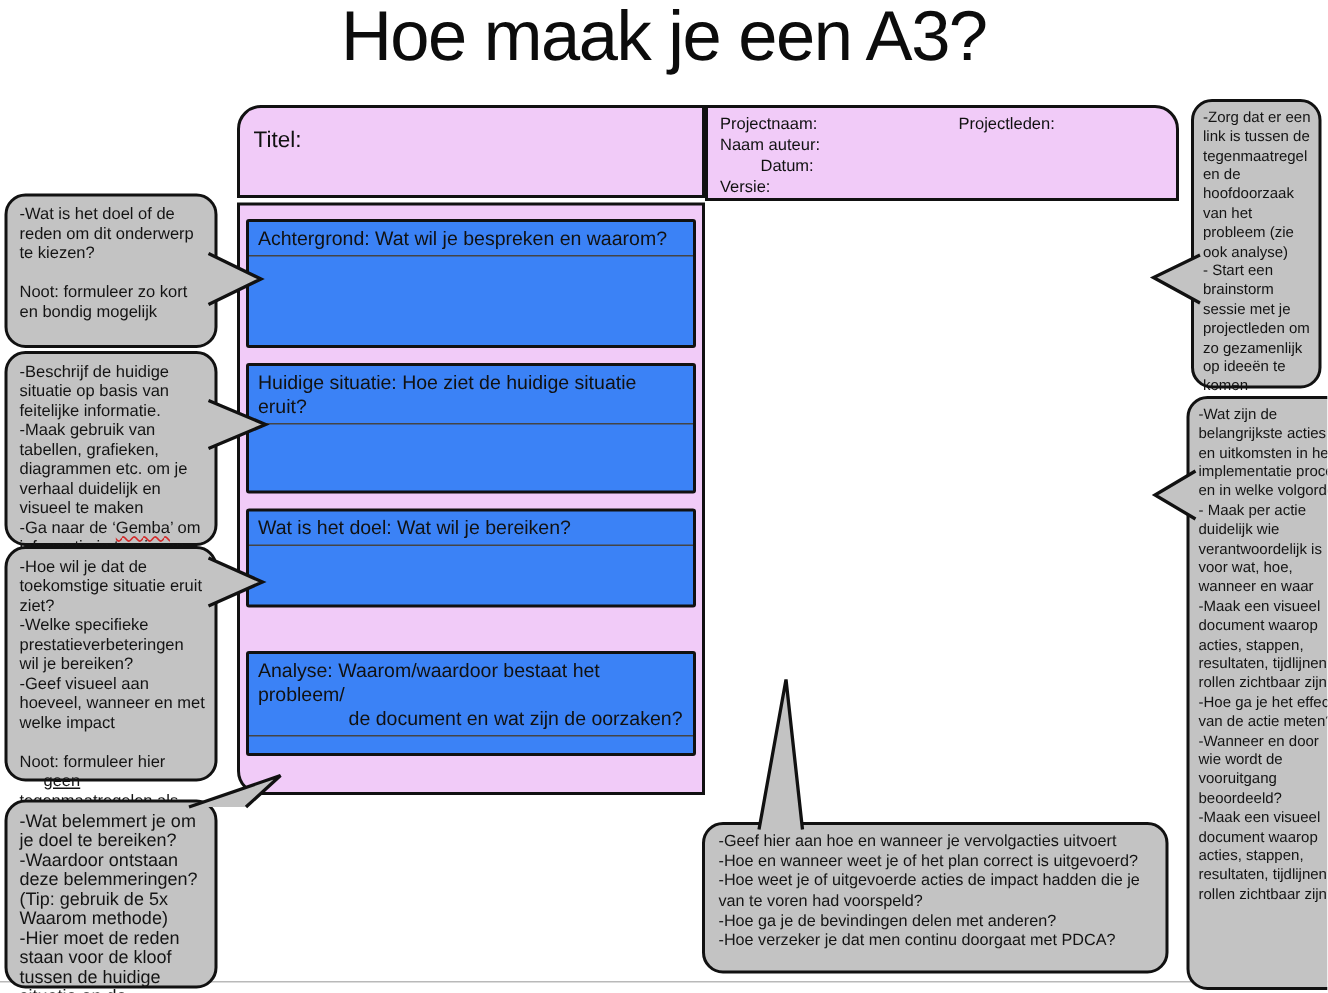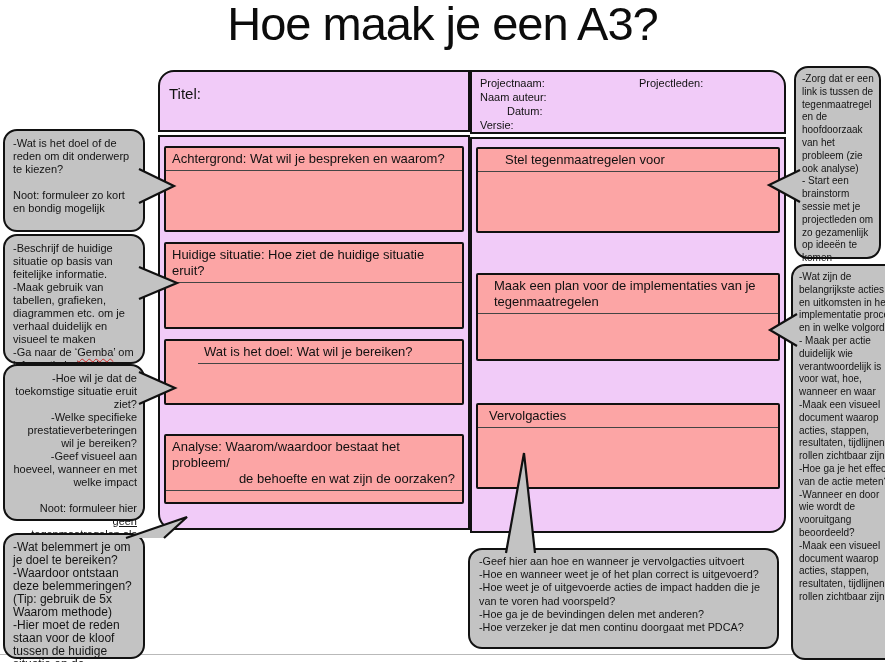--- a/index.html
+++ b/index.html
@@ -15,21 +15,21 @@
     position:absolute; background:#F1CBF8; border:2.5px solid #111;
     box-sizing:border-box;
   }
   .hdr-left   { border-top-left-radius:16px; }
   .hdr-right  { border-top-right-radius:16px; }
   .body-left  { border-bottom-left-radius:16px; }
   .body-right { border-bottom-right-radius:16px; }
   .titel-label { font-size:15px; padding:13px 0 0 9px; }
   .projline { position:absolute; font-size:11px; }
   .whitebox {
-    position:absolute; left:4px; right:4px; background:#fca5a5;
+    position:absolute; left:4px; right:4px; background:#3b82f6;
     border:2.2px solid #111; border-radius:2px; box-sizing:border-box;
   }
   .whitebox .hdr {
     border-bottom:1.6px solid #444; font-size:13px; line-height:16px;
     padding:3px 5px 3px 6px;
   }
   .hdr .line2 { text-align:right; padding-right:2px; }
   .content-area { width:100%; }
   .callout {
     position:absolute; background:#C3C3C3; border:2.2px solid #111;
@@ -72,65 +72,48 @@
     <div class="whitebox" style="top:9px; height:86px;">
       <div class="hdr">Achtergrond: Wat wil je bespreken en waarom?</div>
       <div class="content-area"></div>
     </div>
 
     <div class="whitebox" style="top:105px; height:87px;">
       <div class="hdr">Huidige situatie:  Hoe ziet de huidige situatie eruit?</div>
       <div class="content-area"></div>
     </div>
 
-    <div class="whitebox" style="top:202px; height:66px;padding-left:32px;">
+    <div class="whitebox" style="top:202px; height:66px;">
       <div class="hdr">Wat is het doel: Wat wil je bereiken?</div>
       <div class="content-area"></div>
     </div>
 
     <div class="whitebox" style="top:297px; height:70px;">
       <div class="hdr">
         <div>Analyse: Waarom/waardoor bestaat het probleem/</div>
-        <div class="line2">de behoefte en wat zijn de oorzaken?</div>
+        <div class="line2">de document en wat zijn de oorzaken?</div>
       </div>
       <div class="content-area"></div>
     </div>
   </div>
 
-  <div class="pinkbox body-right" style="left:470px; top:137px; width:316px; height:396px;">
-
-    <div class="whitebox" style="top:8px; height:86px;">
-      <div class="hdr" style="padding-left:27px;">Stel tegenmaatregelen voor</div>
-      <div class="content-area"></div>
-    </div>
-
-    <div class="whitebox" style="top:134px; height:88px;">
-      <div class="hdr" style="padding-left:16px;">Maak een plan voor de implementaties van je tegenmaatregelen</div>
-      <div class="content-area"></div>
-    </div>
-
-    <div class="whitebox" style="top:264px; height:86px;">
-      <div class="hdr" style="padding-left:11px;">Vervolgacties</div>
-      <div class="content-area"></div>
-    </div>
-  </div>
 
   <div class="callout" style="left:3px; top:129px; width:142px; height:103px;">
     <div class="txt">-Wat is het doel of de reden om dit onderwerp te kiezen?
 
 Noot: formuleer zo kort en bondig mogelijk</div>
   </div>
 
   <div class="callout" style="left:3px; top:234px; width:142px; height:130px;">
     <div class="txt"><span>-Beschrijf de huidige situatie op basis van feitelijke informatie.
 -Maak gebruik van tabellen, grafieken, diagrammen etc. om je verhaal duidelijk en visueel te maken
 -Ga naar de ‘</span><span class="sp">Gemba</span><span>’ om informatie in te winnen</span></div>
   </div>
 
-  <div class="callout" style="left:3px; top:364px; width:142px; height:157px;text-align:right;">
+  <div class="callout" style="left:3px; top:364px; width:142px; height:157px;">
     <div class="txt"><span>-Hoe wil je dat de toekomstige situatie eruit ziet?
 -Welke specifieke prestatieverbeteringen wil je bereiken?
 -Geef visueel aan hoeveel, wanneer en met welke impact
 
 Noot: formuleer hier </span><span class="u">geen</span><span> tegenmaatregelen als doel</span></div>
   </div>
 
   <div class="callout" style="left:3px; top:533px; width:142px; height:126px; font-size:12px;">
     <div class="txt">-Wat belemmert je om je doel te bereiken?
 -Waardoor ontstaan deze belemmeringen?

